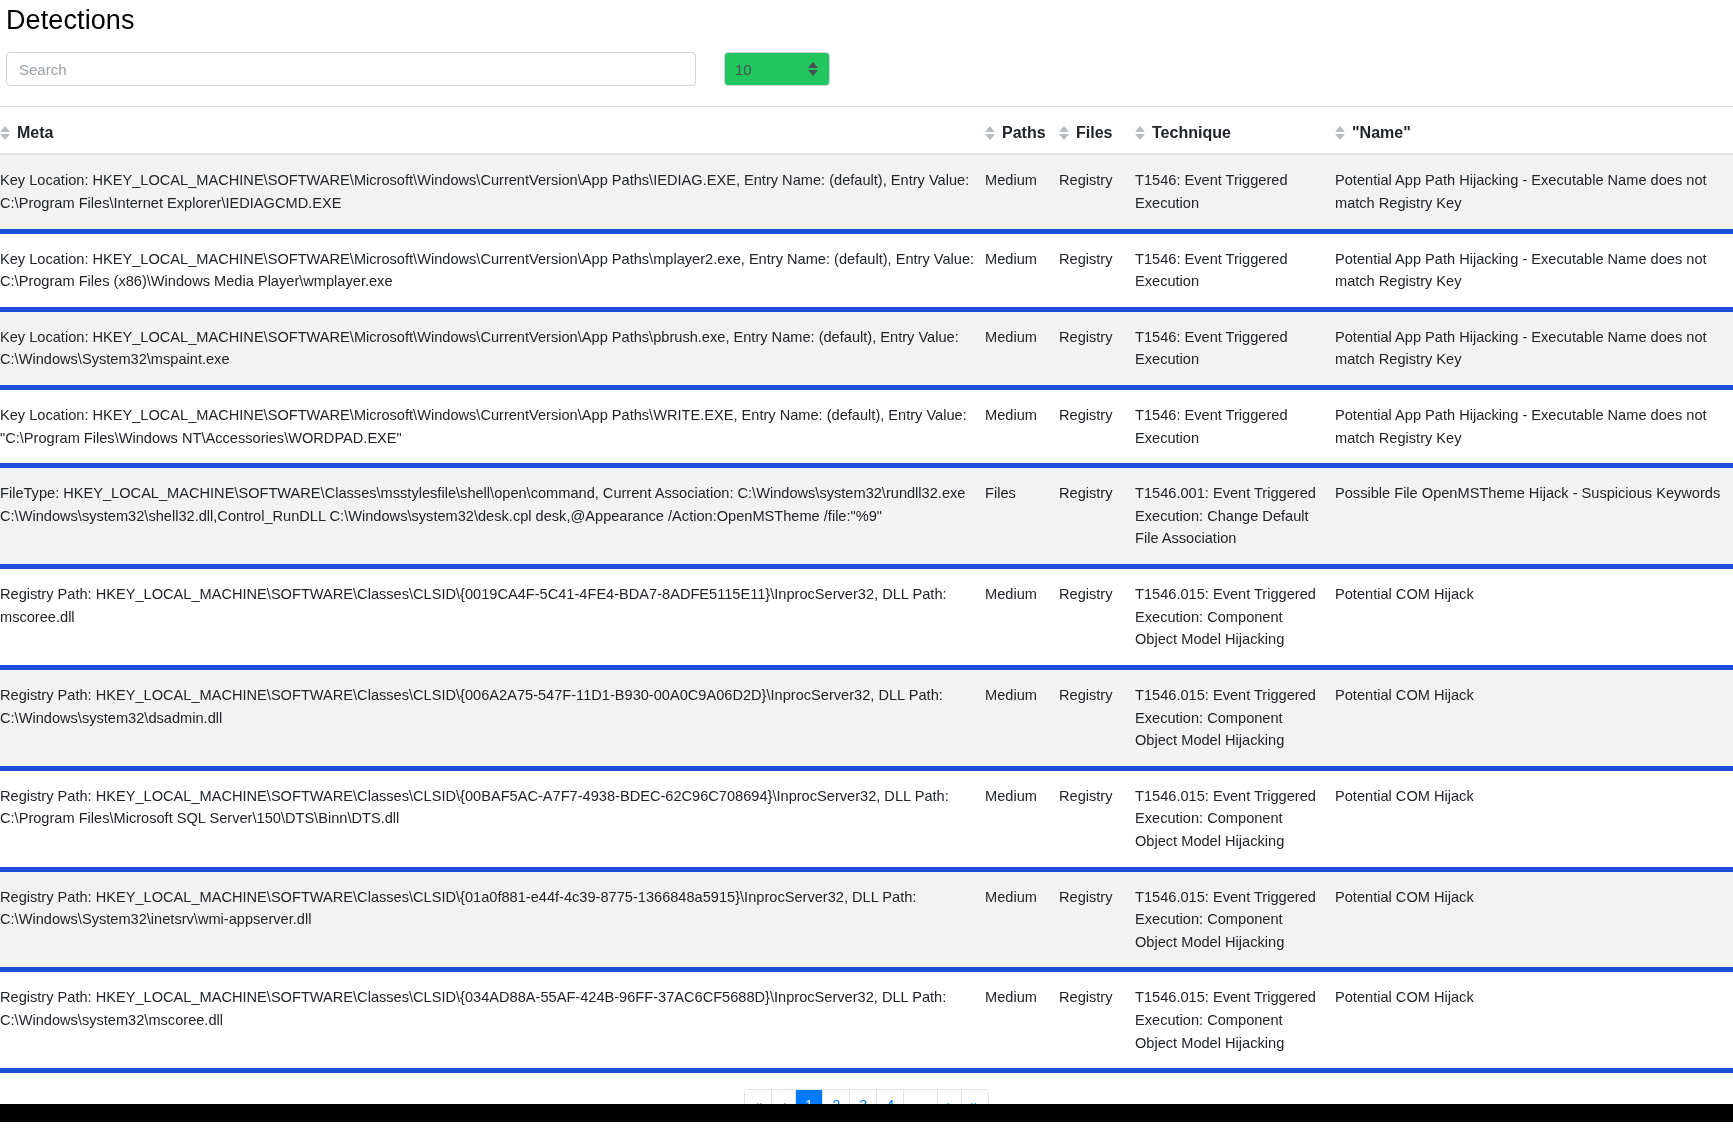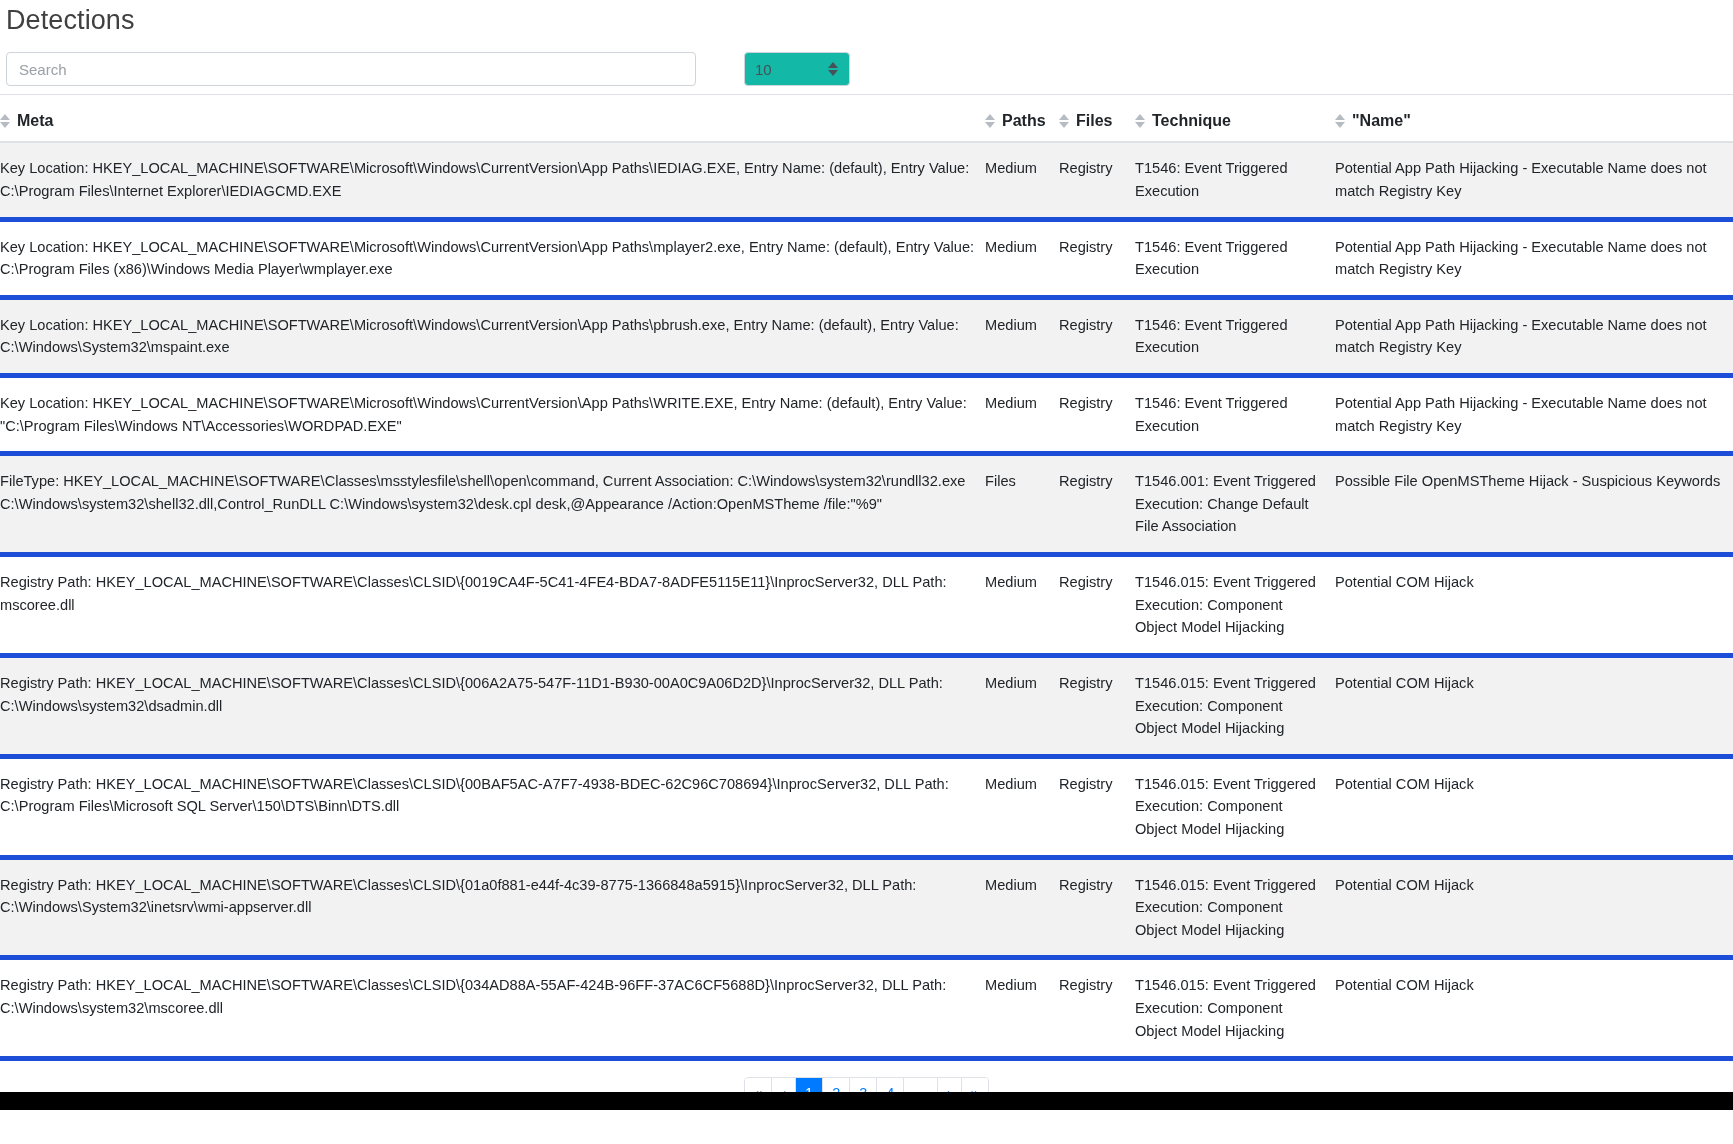--- a/index.html
+++ b/index.html
@@ -18,29 +18,29 @@
     position: relative;
   }
   .page {
     width: 1733px;
     padding: 0 0 0 0;
     position: relative;
   }
   .page-title {
     font-size: 27px;
     font-weight: 400;
-    color: #404040;
+    color: #000000;
     margin: 4px 0 0 6px;
     line-height: 1.2;
     letter-spacing: 0.1px;
   }
   .controls-bar {
     display: flex;
     align-items: flex-start;
-    gap: 48px;
+    gap: 28px;
     margin: 16px 0 0 6px;
     padding-right: 22px;
   }
   .search-input {
     width: 690px;
     height: 34px;
     border: 1px solid #ced4da;
     border-radius: 4px;
     padding: 6px 12px;
     font-size: 15px;
@@ -53,21 +53,21 @@
   .page-size-select-wrap {
     position: relative;
     width: 106px;
     height: 34px;
   }
   .page-size-select {
     width: 106px;
     height: 34px;
     border: 1px solid #ced4da;
     border-radius: 4px;
-    background: #14b8a6;
+    background: #22c55e;
     font-size: 15px;
     font-family: "Liberation Sans", sans-serif;
     color: #495057;
     padding: 4px 28px 4px 10px;
     appearance: none;
     -webkit-appearance: none;
     outline: none;
   }
   .stepper-icon {
     position: absolute;
@@ -87,21 +87,21 @@
     width: 0; height: 0;
     border-left: 5.5px solid transparent;
     border-right: 5.5px solid transparent;
   }
   .stepper-icon i.up { border-bottom: 6px solid #495057; }
   .stepper-icon i.down { border-top: 6px solid #495057; }
 
   table.detections {
     width: 1733px;
     border-collapse: collapse;
-    margin-top: 8px;
+    margin-top: 20px;
     font-size: 14.6px;
   }
   table.detections thead th {
     text-align: left;
     font-weight: 700;
     font-size: 16px;
     color: #212529;
     padding: 11px 10px 11px 0;
     border-top: 1px solid #dee2e6;
     border-bottom: 2px solid #dee2e6;

